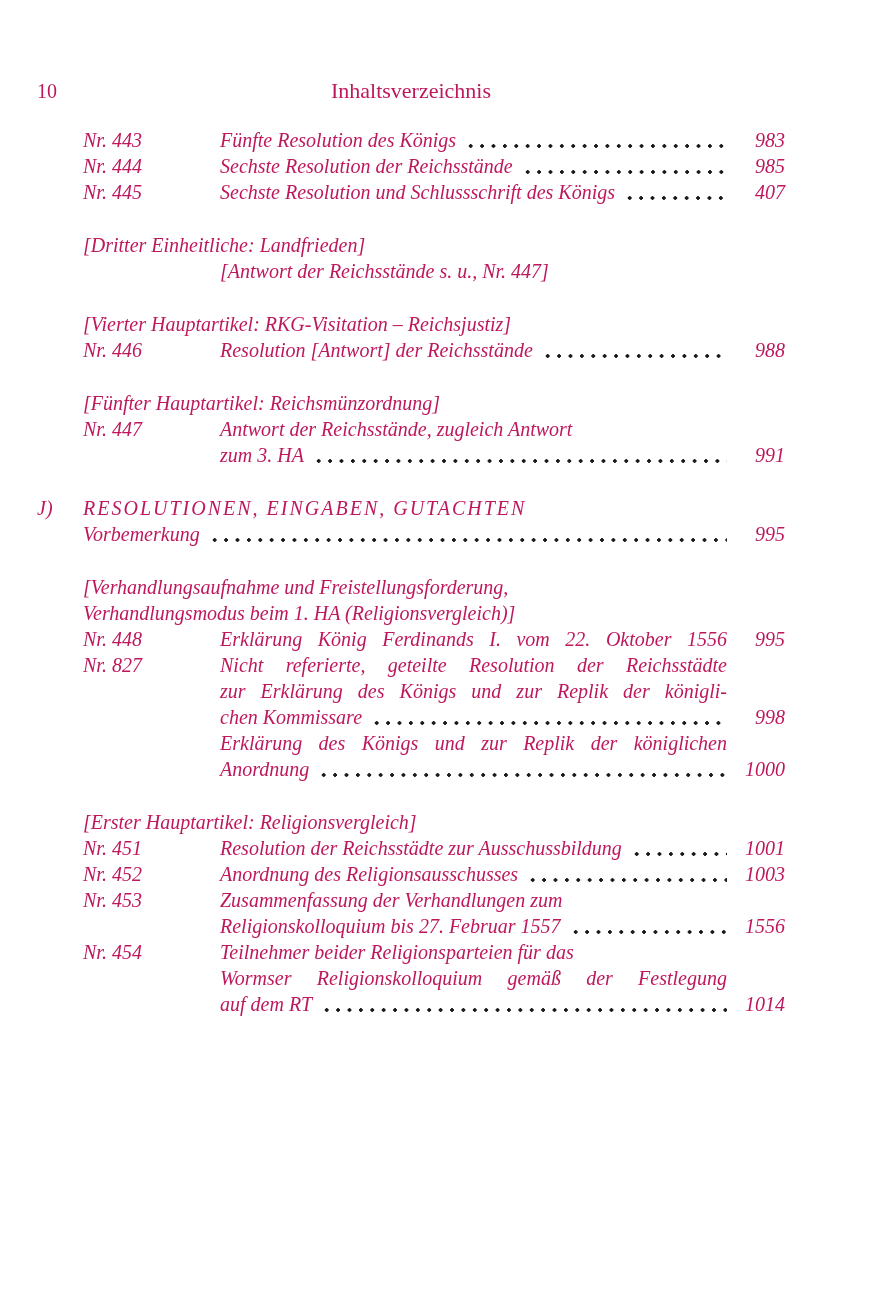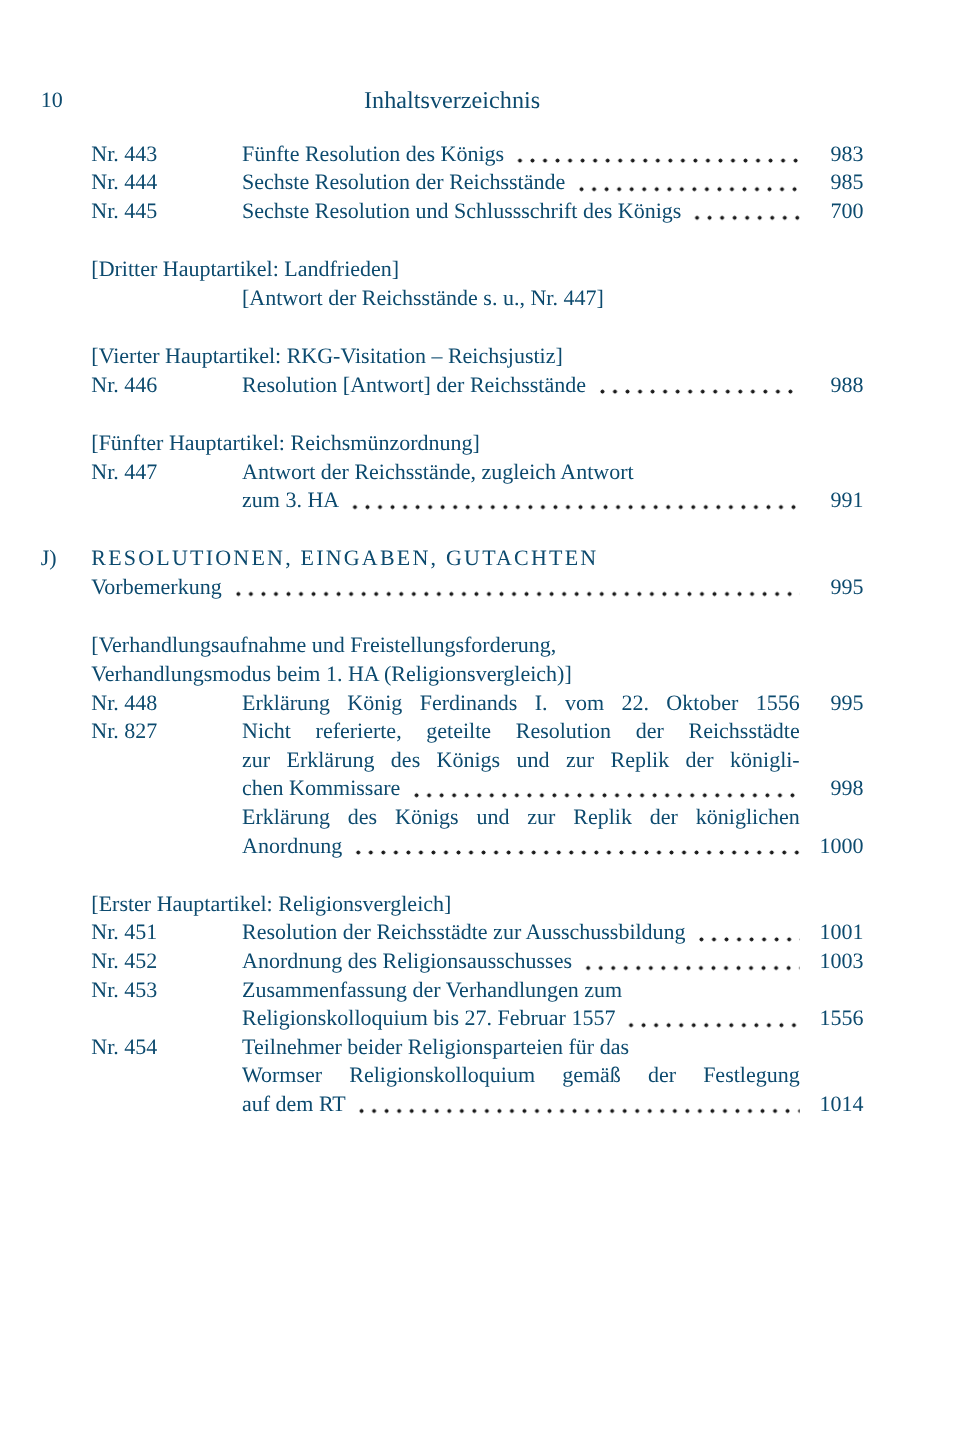--- a/index.html
+++ b/index.html
@@ -2,21 +2,21 @@
 <html><head>
 <meta charset="utf-8">
 <style>
   html, body { margin: 0; padding: 0; background: #ffffff; }
   .page {
     position: relative;
     width: 887px;
     height: 1300px;
     background: #ffffff;
     font-family: "Liberation Serif", "DejaVu Serif", serif;
-    color: #0c4a6e;
+    color: #be185d;
     overflow: hidden;
   }
   .content {
     position: absolute;
     left: 37px;
     top: 78px;
     width: 748px;
   }
   .pagehead {
     position: relative;
@@ -27,21 +27,21 @@
   .pagenum {
     position: absolute;
     left: 0; top: 0;
     font-size: 20px;
   }
   .pagetitle {
     display: block;
     text-align: center;
     font-size: 22px;
   }
-  .toc { font-size: 20px; }
+  .toc { font-size: 20px; font-style: italic; }
   .row {
     display: flex;
     height: 26px;
     line-height: 26px;
   }
   .gap { height: 27px; }
   .c0 { width: 46px; flex: none; }
   .c1 { width: 137px; flex: none; }
   .txt { white-space: pre; }
   .txt.justify {
@@ -84,26 +84,26 @@
           <span class="c1">Nr. 444</span>
           <span class="txt">Sechste Resolution der Reichsstände</span>
           <span class="leader"></span>
           <span class="pg">985</span>
         </div>
         <div class="row">
           <span class="c0"></span>
           <span class="c1">Nr. 445</span>
           <span class="txt">Sechste Resolution und Schlussschrift des Königs</span>
           <span class="leader"></span>
-          <span class="pg">700</span>
-        </div>
-        <div class="gap"></div>
-        <div class="row">
-          <span class="c0"></span>
-          <span class="txt">[Dritter Hauptartikel: Landfrieden]</span>
+          <span class="pg">407</span>
+        </div>
+        <div class="gap"></div>
+        <div class="row">
+          <span class="c0"></span>
+          <span class="txt">[Dritter Einheitliche: Landfrieden]</span>
         </div>
         <div class="row">
           <span class="c0"></span>
           <span class="c1"></span>
           <span class="txt">[Antwort der Reichsstände s. u., Nr. 447]</span>
         </div>
         <div class="gap"></div>
         <div class="row">
           <span class="c0"></span>
           <span class="txt">[Vierter Hauptartikel: RKG-Visitation – Reichsjustiz]</span>

